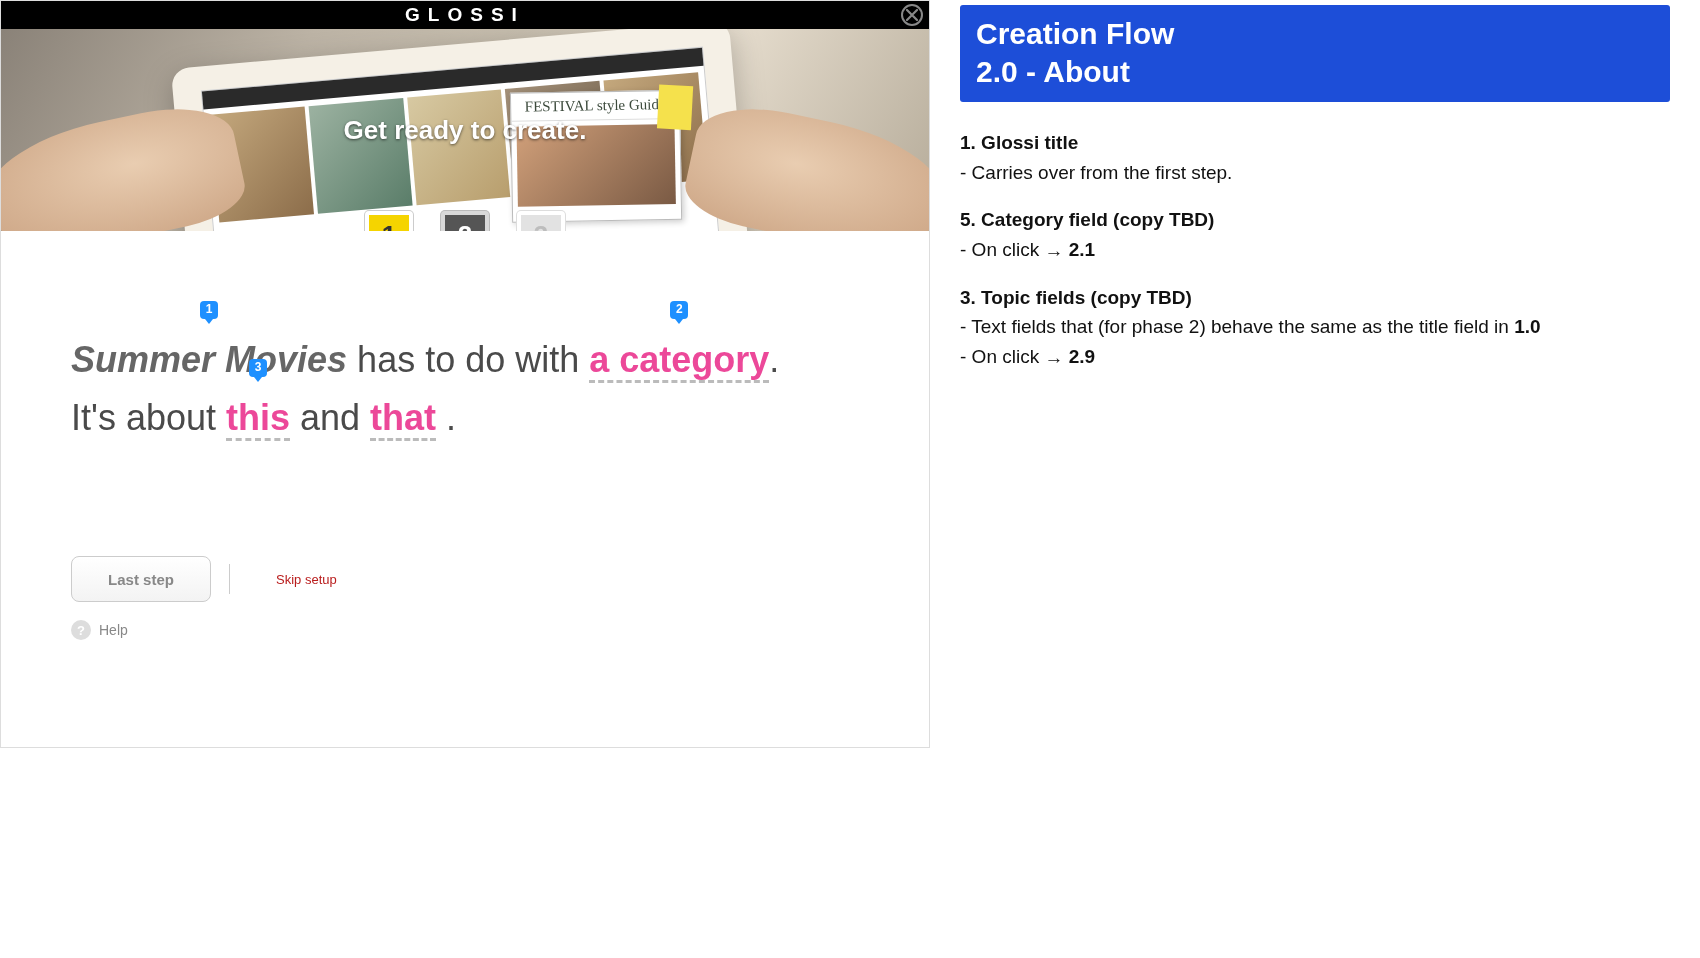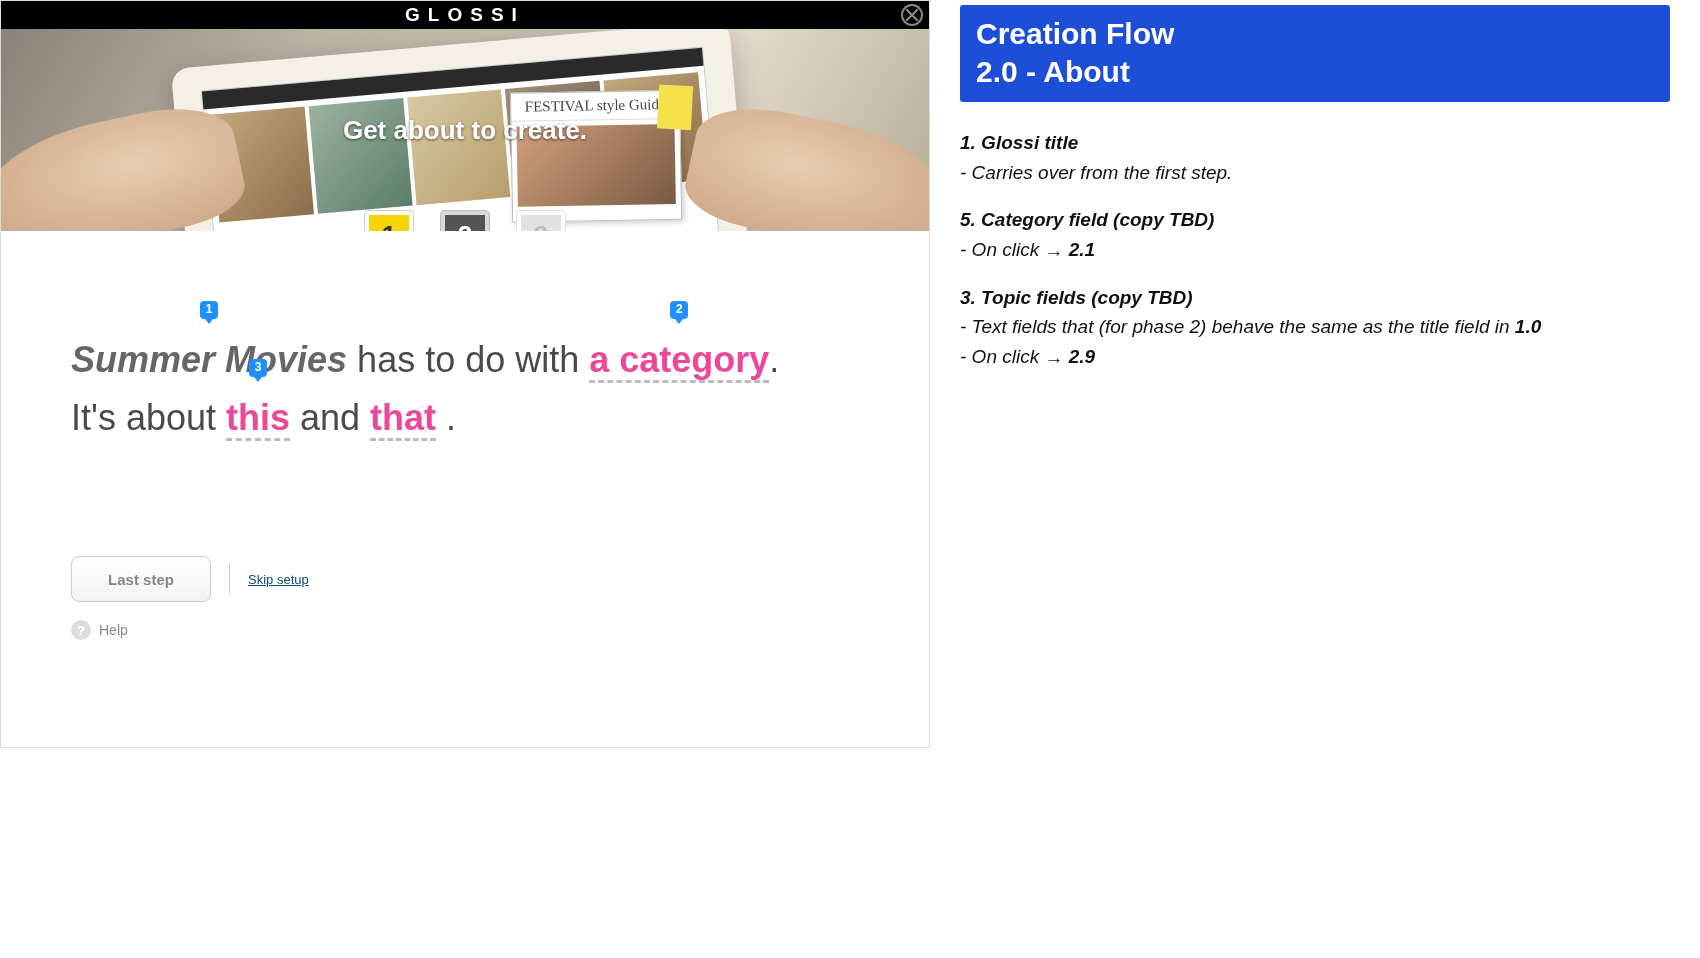--- a/index.html
+++ b/index.html
@@ -136,27 +136,27 @@
       width:0;height:0;border-left:4px solid transparent;border-right:4px solid transparent;border-top:5px solid #1e90ff;
     }
 
     .actions { margin-top:110px; display:flex; align-items:center; gap:18px;}
     .btn {
       width:140px; height:46px; border:1px solid #ccc; border-radius:8px;
       background:linear-gradient(#fff,#f3f3f3); color:#888; font-size:15px; font-weight:600;
       cursor:pointer;
     }
     .vsep { width:1px; height:30px; background:#ccc;}
-    .skip { color:#0c4a6e; font-size:13px; text-decoration:underline; cursor:pointer;}
+    .skip { color:#b91c1c; font-size:13px; cursor:pointer;margin-left:28px;}
     .helprow { margin-top:18px; display:flex; align-items:center; gap:8px; color:#888; font-size:14px;}
     .help-icon { width:20px;height:20px;border-radius:50%;background:#ddd;display:flex;align-items:center;justify-content:center;color:#fff;font-weight:700;font-size:13px;}
 
     .right-panel { flex:1; padding:5px 30px 20px 30px; }
     .r-header { background:#1d4ed8; color:#fff; font-weight:700; font-size:30px; padding:10px 16px 12px 16px; border-radius:3px; line-height:1.25;}
-    .r-body { padding:28px 0 0 0; font-size:19px; color:#111; line-height:1.35;font-style:italic;}
+    .r-body { padding:28px 0 0 0; font-size:19px; color:#111; line-height:1.35;}
     .r-body p { margin-bottom:4px;}
     .r-body .block { margin-bottom:22px;}
     .r-body b { font-weight:700;}
     .arrow { display:inline-block; transform:translateY(1px);}
   </style>
 </head>
 <body>
 
 <div class="left-panel">
   <div class="topbar">
@@ -181,21 +181,21 @@
         </div>
         <div class="device-card">
           <div class="card-script">FESTIVAL style Guide</div>
           <div class="card-img"></div>
         </div>
         <div class="sticky"></div>
       </div>
     </div>
     <div class="hands hand-l"></div>
     <div class="hands hand-r"></div>
-    <div class="hero-copy">Get about to create.</div>
+    <div class="hero-copy">Get ready to create.</div>
     <div class="steps">
       <div class="step done">1</div>
       <div class="step active">2</div>
       <div class="step future">3</div>
     </div>
   </div>
 
   <div class="content">
     <div class="sentence">
       <span class="tword">

